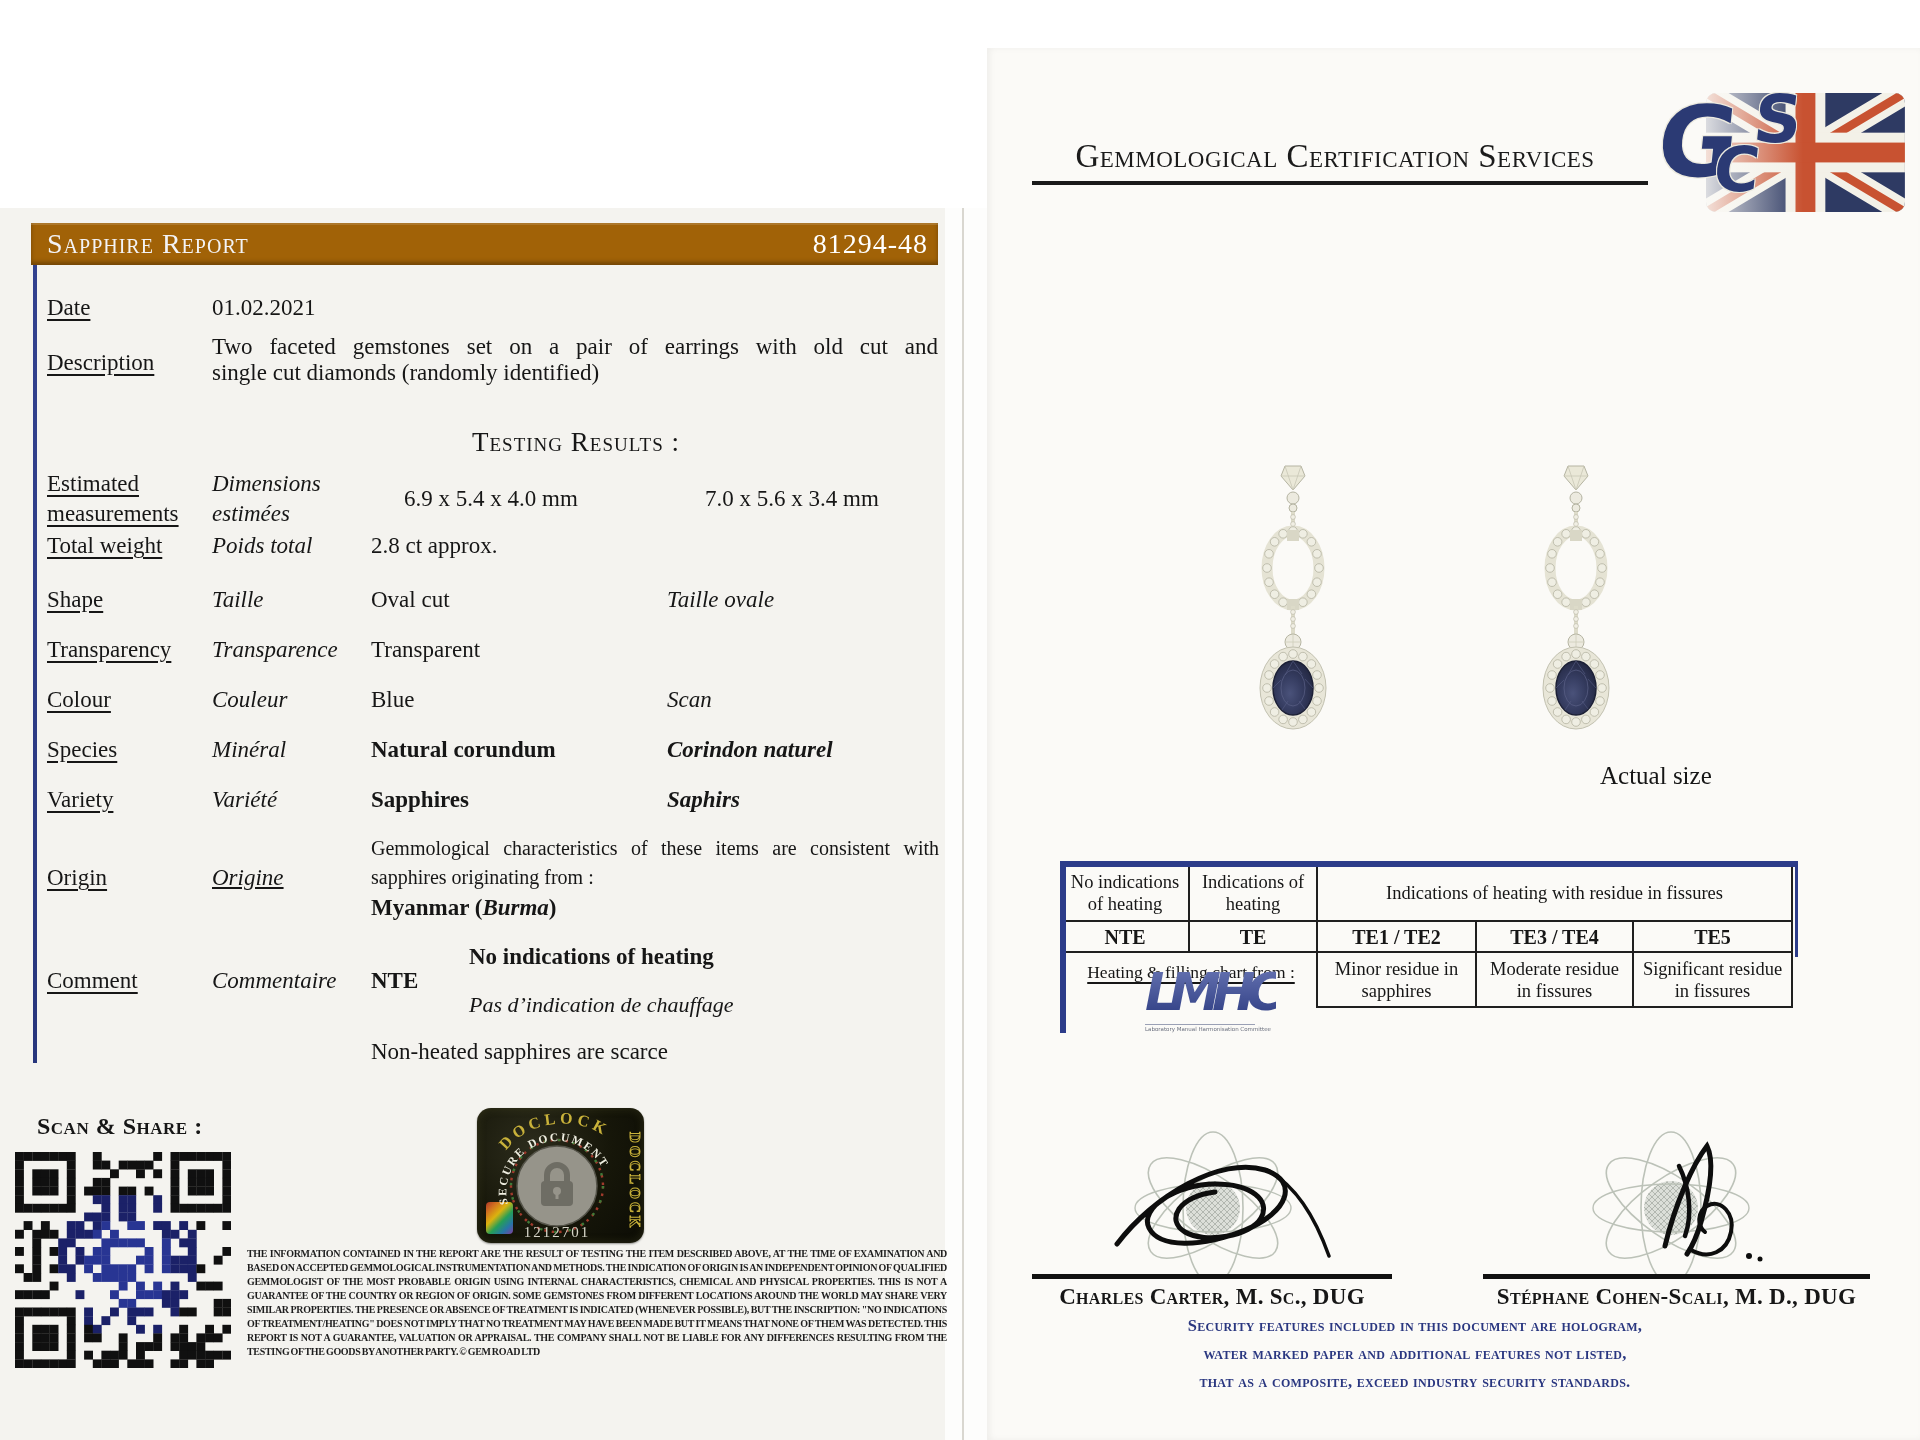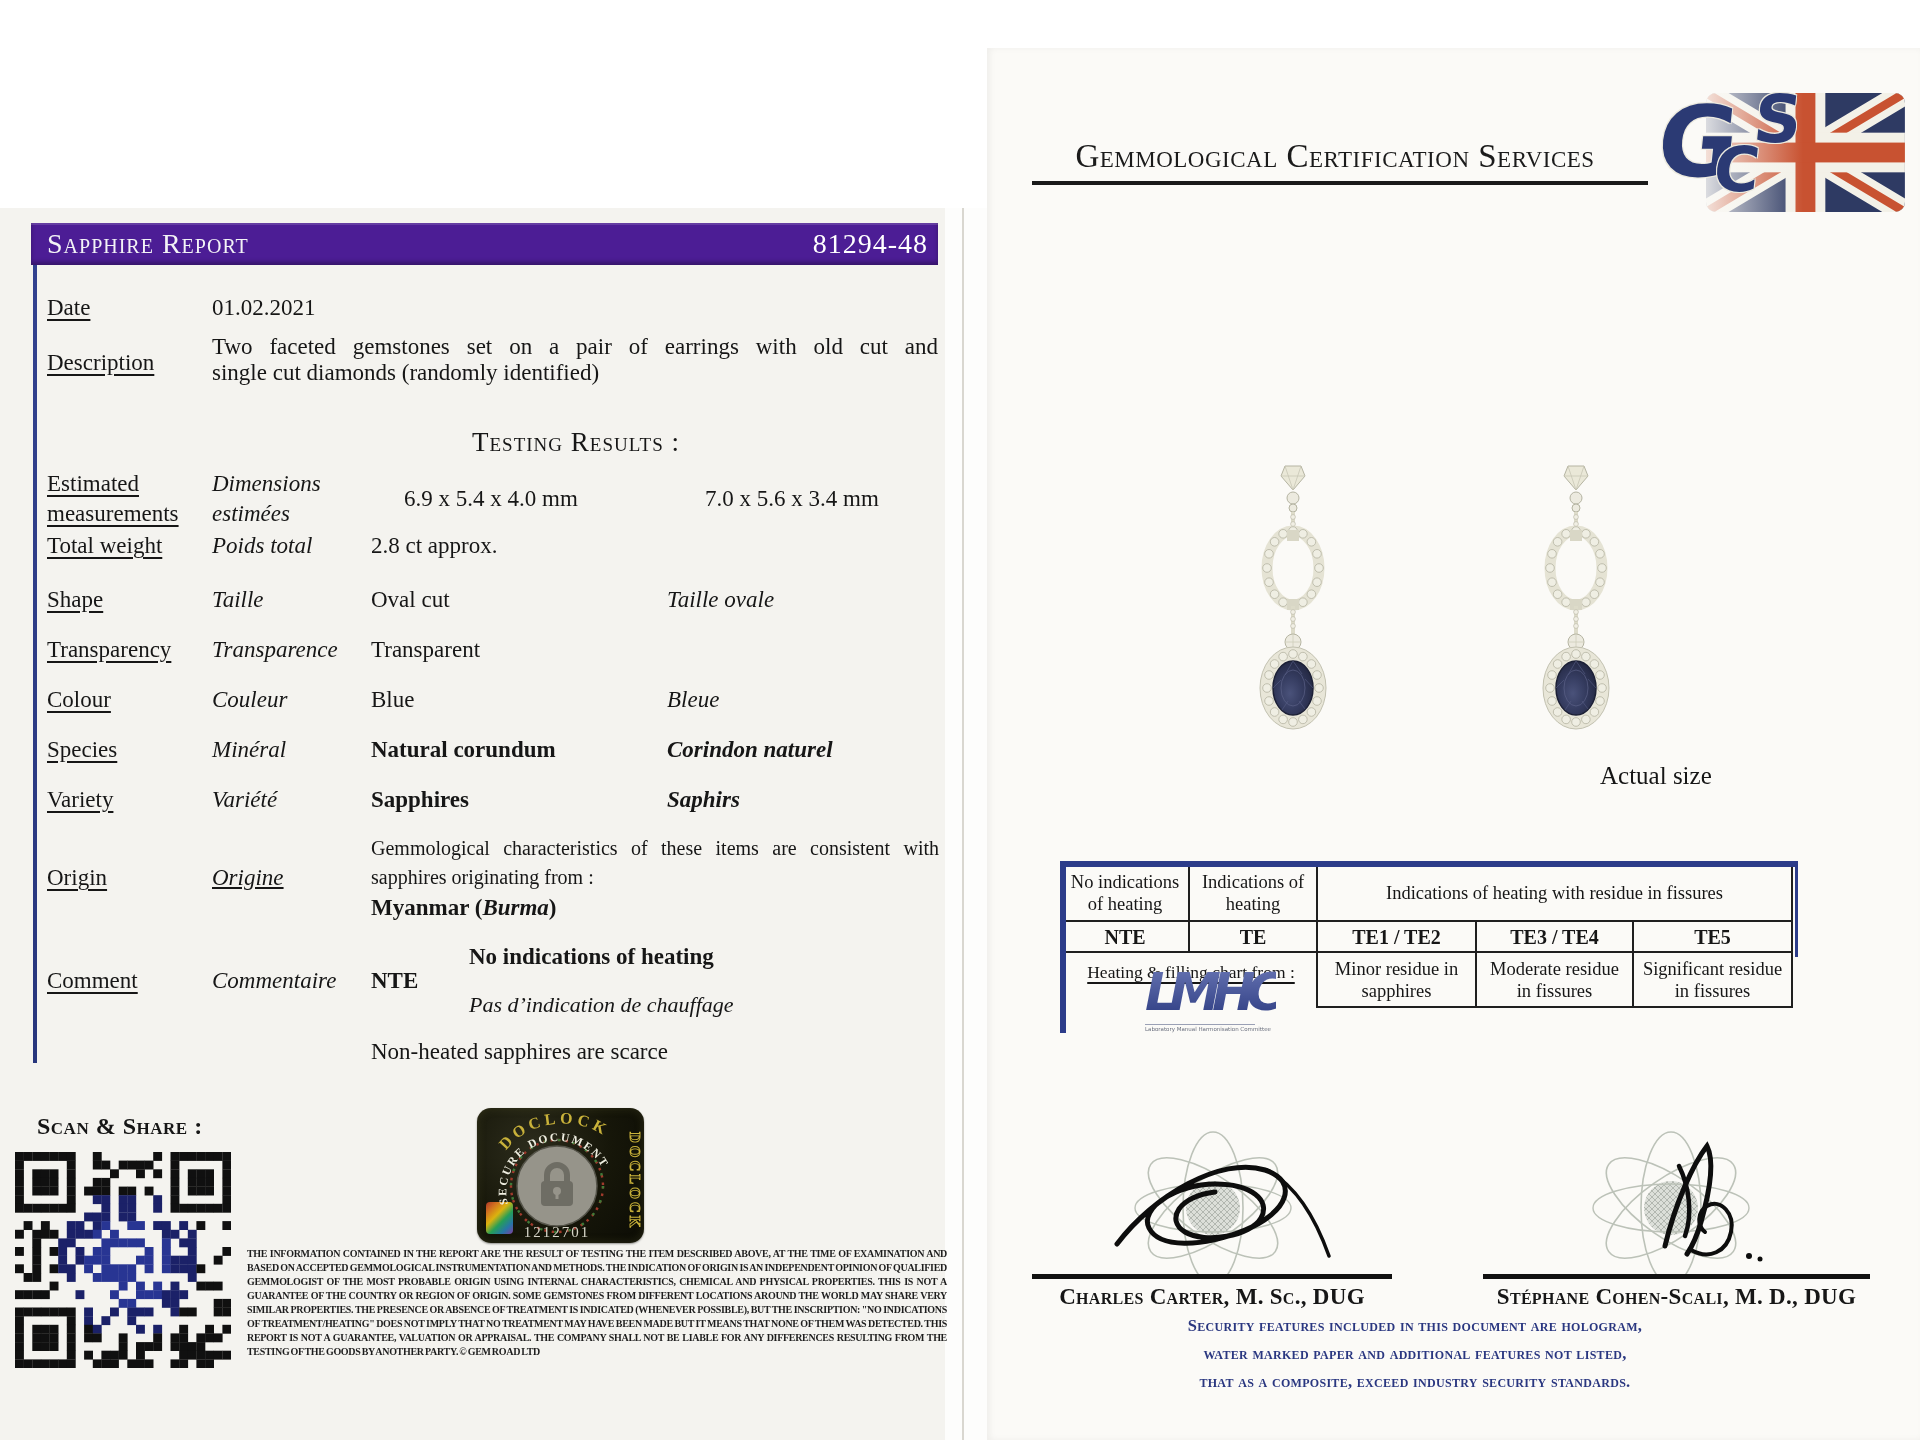--- a/index.html
+++ b/index.html
@@ -11,21 +11,21 @@
   .it{font-style:italic;margin-top:44px;}
   .b{font-weight:bold;}
 
   
   #left-paper{left:0;top:208px;width:945px;height:1232px;background:#f4f3ef;}
   #page-gap{left:945px;top:208px;width:42px;height:1232px;background:#fdfdfc;}
   #gap-line{left:962px;top:208px;width:2px;height:1232px;background:#d9d7d0;}
   #right-paper{left:987px;top:48px;width:933px;height:1392px;background:#fbfaf7;box-shadow:inset 3px 0 6px rgba(0,0,0,.05);}
 
   
-  #hdr-bar{left:31px;top:223px;width:907px;height:42px;background:#4c1d95;
+  #hdr-bar{left:31px;top:223px;width:907px;height:42px;background:#a16207;
            box-shadow:inset 0 2px 0 rgba(255,255,255,.15), inset 0 -3px 4px rgba(0,0,0,.30);
            display:flex;align-items:center;justify-content:space-between;padding:0 10px 0 16px;box-sizing:border-box;}
   #hdr-bar .t{font-size:28px;color:#f3f3f6;letter-spacing:1px;}
   #hdr-bar .n{font-size:28px;color:#ffffff;letter-spacing:1px;}
   #left-rule{left:33px;top:265px;width:4px;height:798px;background:linear-gradient(180deg,#32418f,#27357c);}
   .lbl{font-size:23px;}
   .val{font-size:23px;}
   .fr{font-size:23px;font-style:italic;}
   #testing-heading{left:212px;top:427px;width:728px;text-align:center;font-size:27px;letter-spacing:1px;}
   .just{text-align:justify;text-align-last:justify;}
@@ -125,21 +125,21 @@
   <div class="abs val" style="left:371px;top:587px;">Oval cut</div>
   <div class="abs fr" style="left:667px;top:587px;">Taille ovale</div>
 
   <div class="abs lbl und" style="left:47px;top:637px;">Transparency</div>
   <div class="abs fr" style="left:212px;top:637px;">Transparence</div>
   <div class="abs val" style="left:371px;top:637px;">Transparent</div>
 
   <div class="abs lbl und" style="left:47px;top:687px;">Colour</div>
   <div class="abs fr" style="left:212px;top:687px;">Couleur</div>
   <div class="abs val" style="left:371px;top:687px;">Blue</div>
-  <div class="abs fr" style="left:667px;top:687px;">Bleue</div>
+  <div class="abs fr" style="left:667px;top:687px;">Scan</div>
 
   <div class="abs lbl und" style="left:47px;top:737px;">Species</div>
   <div class="abs fr" style="left:212px;top:737px;text-align:center;">Minéral</div>
   <div class="abs val b" style="left:371px;top:737px;">Natural corundum</div>
   <div class="abs fr b" style="left:667px;top:737px;">Corindon naturel</div>
 
   <div class="abs lbl und" style="left:47px;top:787px;">Variety</div>
   <div class="abs fr" style="left:212px;top:787px;">Variété</div>
   <div class="abs val b" style="left:371px;top:787px;">Sapphires</div>
   <div class="abs fr b" style="left:667px;top:787px;">Saphirs</div>

